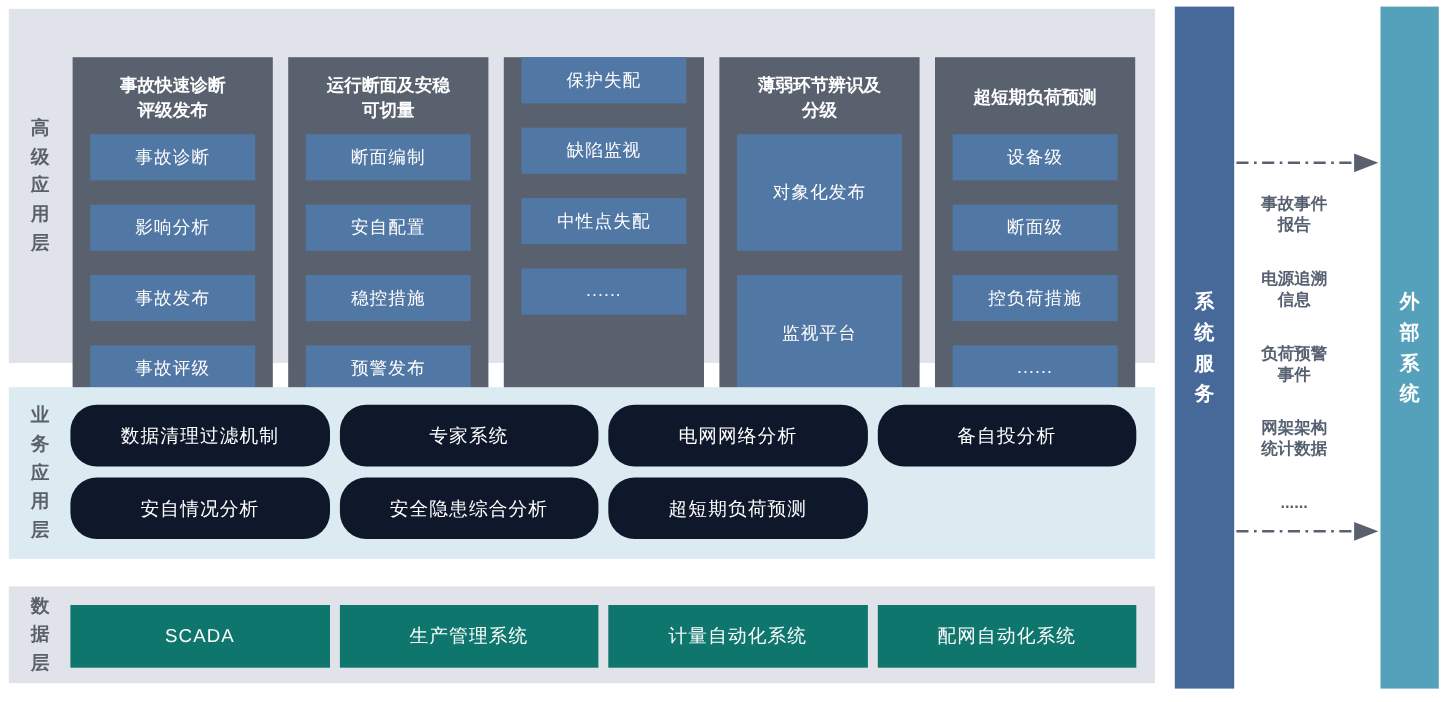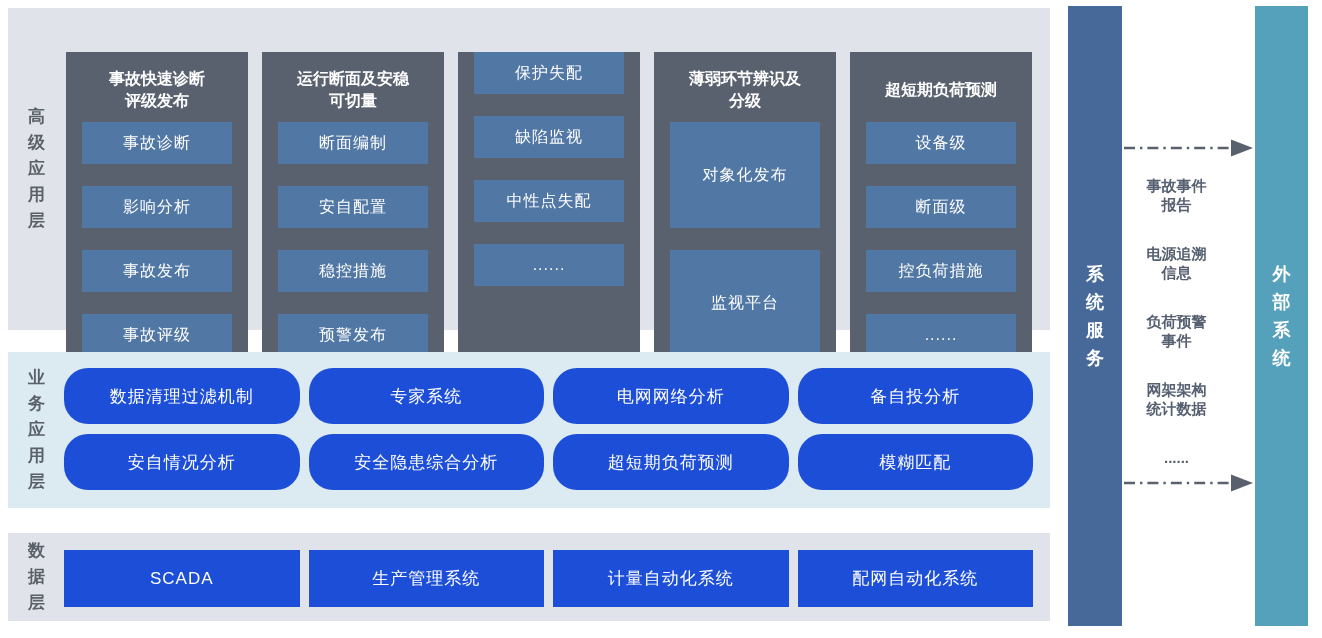--- a/index.html
+++ b/index.html
@@ -39,22 +39,22 @@
   .grid{
     position:absolute;left:56px;width:969px;
     display:grid;grid-template-columns:repeat(4,1fr);gap:10px 9px;
   }
   #business-grid{top:16px;grid-auto-rows:56px;}
   #data-grid{top:17px;grid-auto-rows:57px;}
   .btn{
     display:flex;align-items:center;justify-content:center;
     color:#ffffff;font-size:17px;letter-spacing:1px;
   }
-  .btn.teal{background:#1d4ed8;border-radius:24px;}
-  .btn.steel{background:#1d4ed8;}
+  .btn.teal{background:#0f172a;border-radius:24px;}
+  .btn.steel{background:#0f766e;}
 
   .vbar{
     position:absolute;top:6px;height:620px;
     display:flex;align-items:center;justify-content:center;
     color:#ffffff;font-weight:bold;font-size:18px;line-height:28px;
     white-space:pre;text-align:center;
   }
   #svc-bar{left:1068px;width:54px;background:#46699a;}
   #ext-bar{left:1255px;width:53px;background:#55a0ba;}
 
@@ -135,21 +135,20 @@
 用
 层</div>
   <div class="grid" id="business-grid">
       <div class="btn teal">数据清理过滤机制</div>
       <div class="btn teal">专家系统</div>
       <div class="btn teal">电网网络分析</div>
       <div class="btn teal">备自投分析</div>
       <div class="btn teal">安自情况分析</div>
       <div class="btn teal">安全隐患综合分析</div>
       <div class="btn teal">超短期负荷预测</div>
-      <div class="btn teal">模糊匹配</div>
     </div>
 </div>
 
 <div class="layer" id="layer-data">
   <div class="layer-label">数
 据
 层</div>
   <div class="grid" id="data-grid">
       <div class="btn steel">SCADA</div>
       <div class="btn steel">生产管理系统</div>

